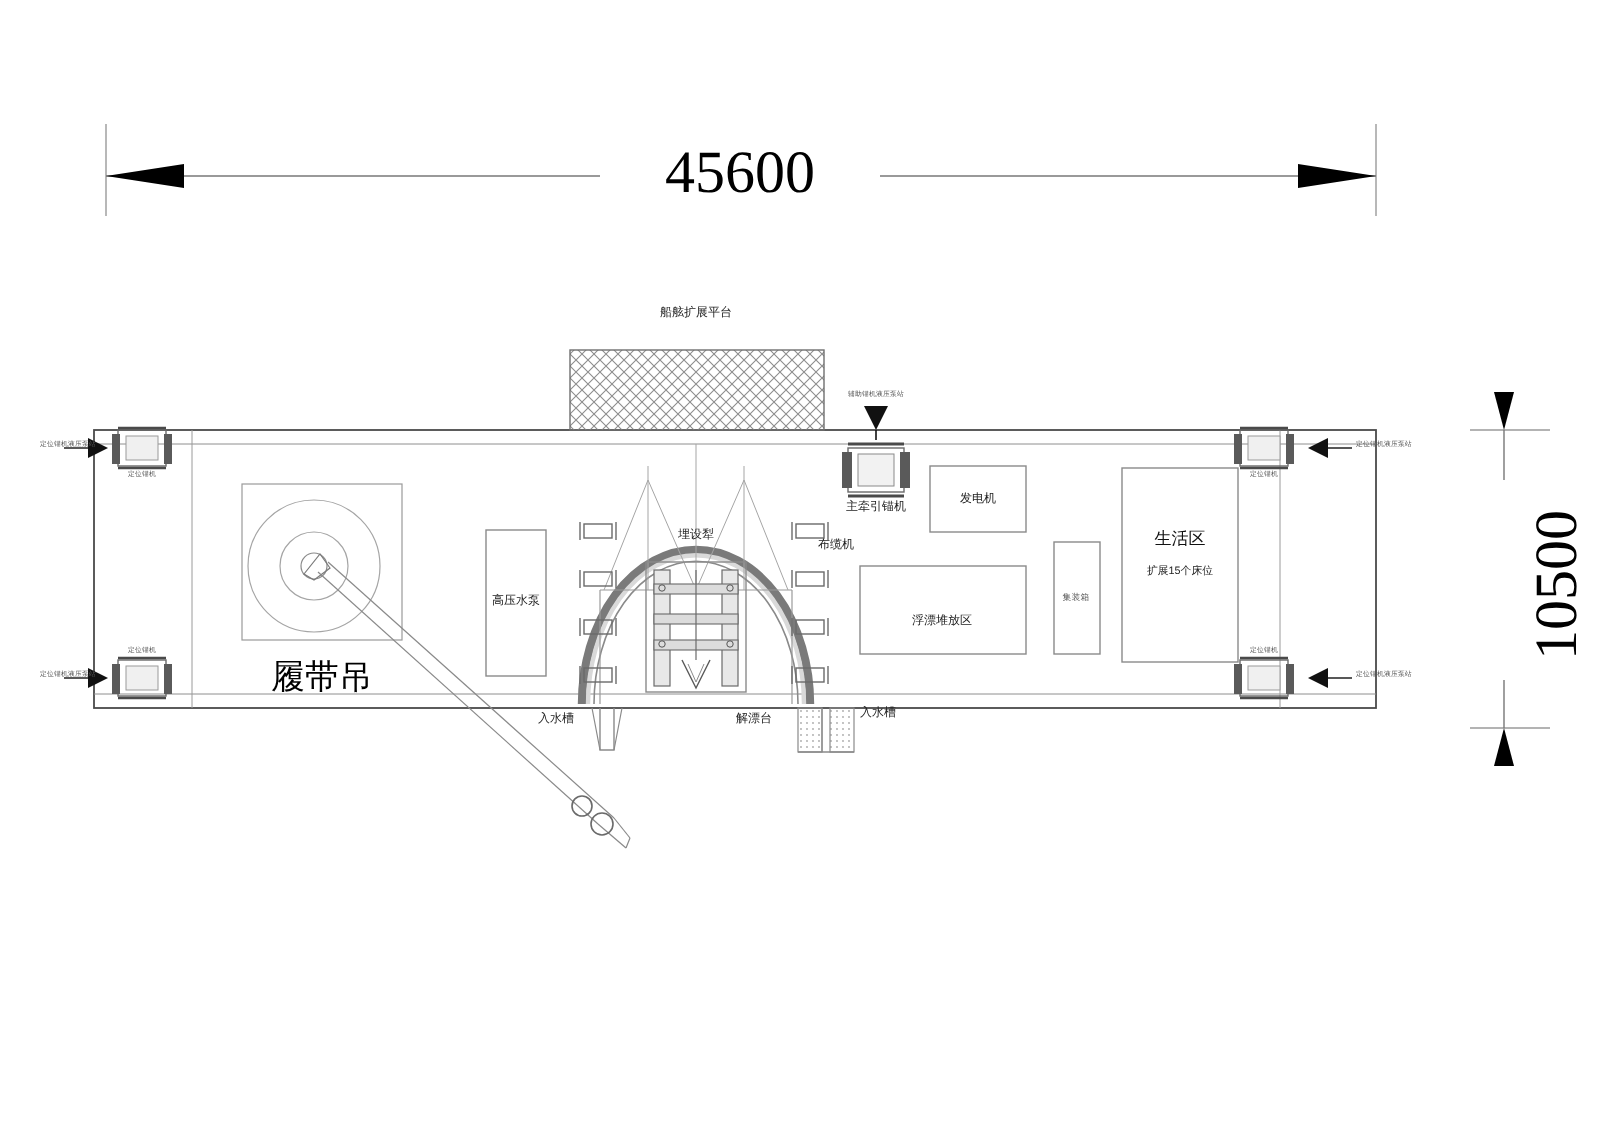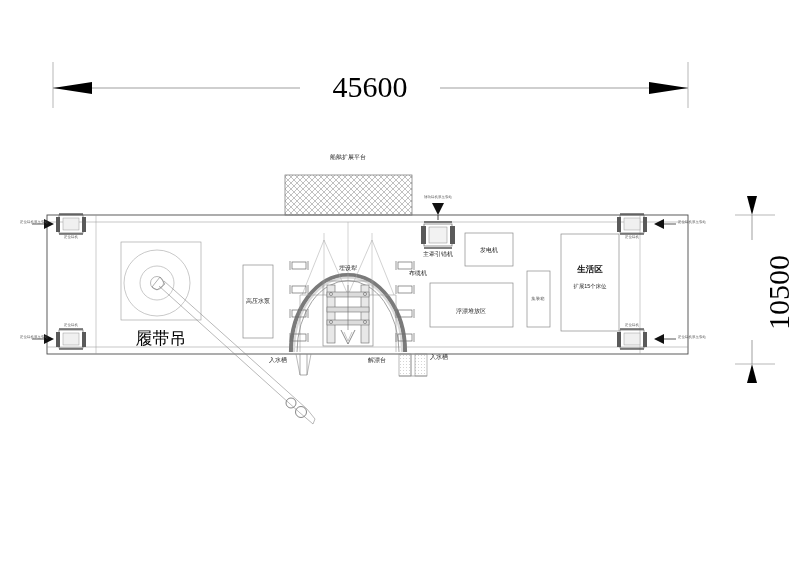--- a/index.html
+++ b/index.html
@@ -5,21 +5,21 @@
   html,body{margin:0;padding:0;}
   body{
     width:800px;height:566px;background:#ffffff;
     font-family:"Liberation Sans", sans-serif;
     overflow:hidden;position:relative;
   }
   #stage{position:absolute;left:0;top:0;width:800px;height:460px;}
   .lbl{position:absolute;color:#1a1a1a;white-space:nowrap;line-height:1;}
   .tiny{font-size:3.4px;color:#555;letter-spacing:.1px;}
   .sm{font-size:6px;color:#222;}
-  .md{font-size:8.5px;color:#111;font-weight:bold;}
+  .md{font-size:8.5px;color:#111;}
   .xl{font-size:17px;color:#000;}
   .dim{font-family:"Liberation Serif", serif;font-size:30px;color:#000;}
   .dimv{
     font-family:"Liberation Serif", serif;font-size:30px;color:#000;
     transform:rotate(-90deg);transform-origin:left top;
   }
   .ctr{transform:translateX(-50%);}
   .ctrv{transform:translate(-50%,-50%);}
 </style>
 </head>

